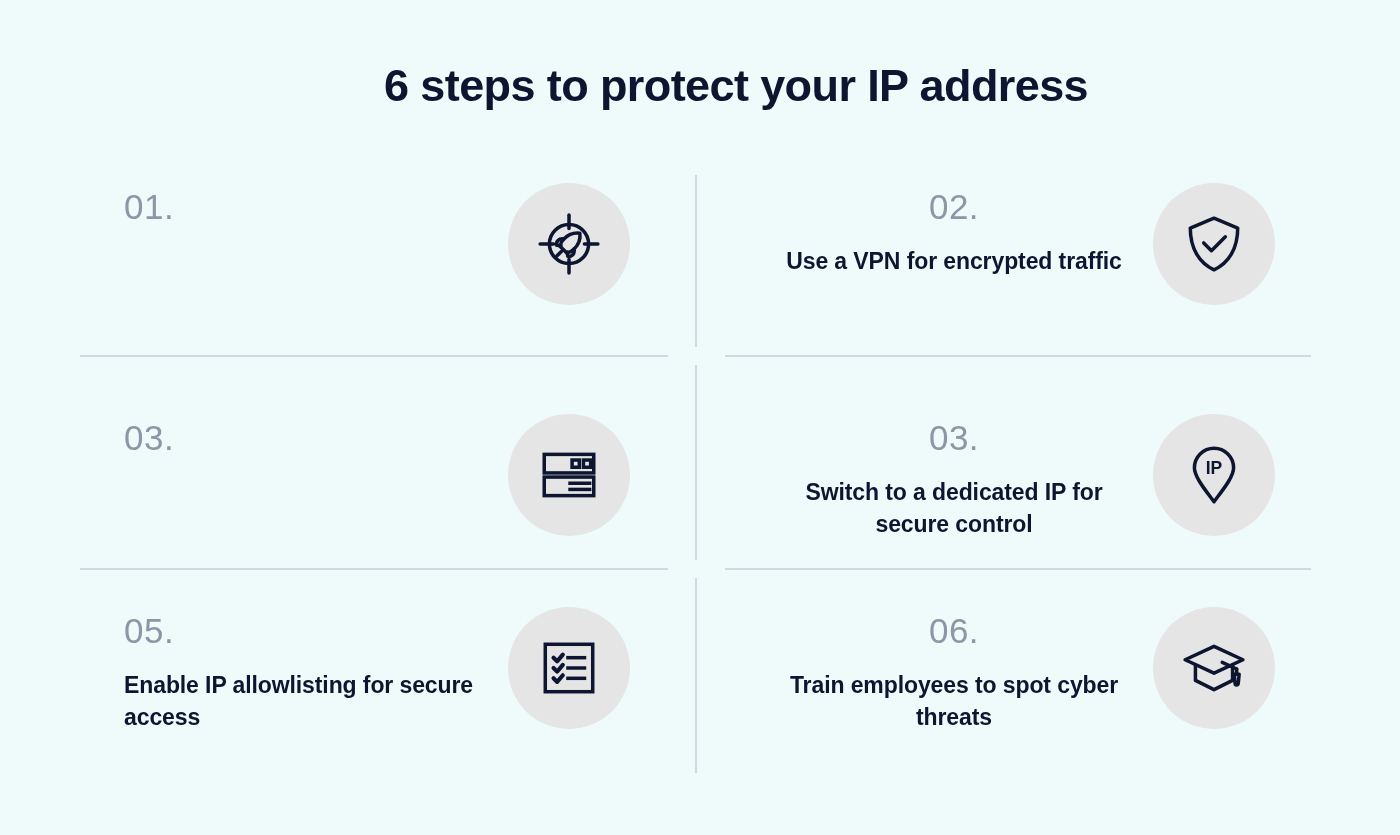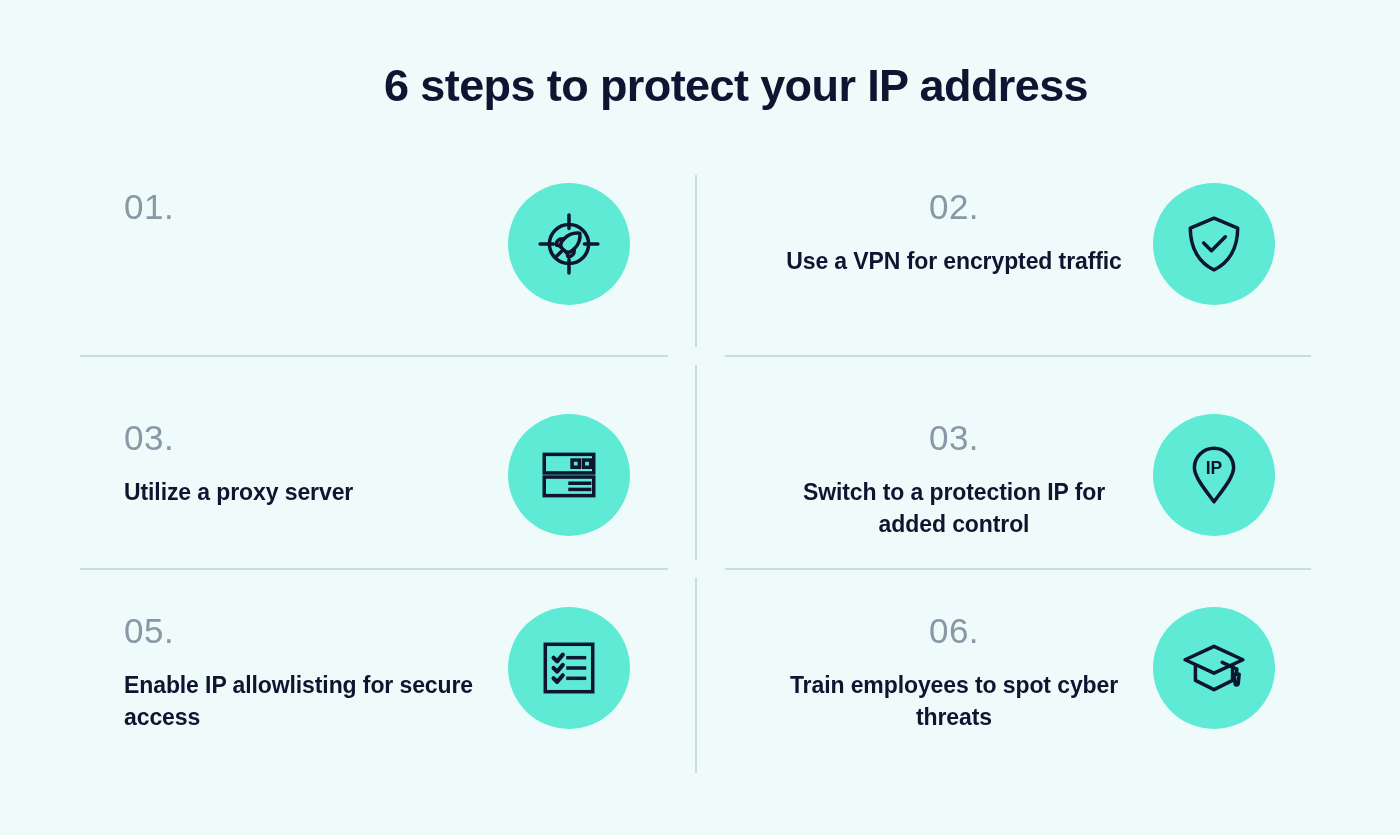--- a/index.html
+++ b/index.html
@@ -90,21 +90,21 @@
   }
 
   
   .icon-badge {
     position: absolute;
     top: 8px;
     left: 428px;
     width: 122px;
     height: 122px;
     border-radius: 50%;
-    background: #5eead4;
+    background: #e5e5e5;
     display: flex;
     align-items: center;
     justify-content: center;
   }
   .icon-badge svg {
     width: 66px;
     height: 66px;
     display: block;
   }
 
@@ -184,40 +184,39 @@
         </div>
       </div>
 
     </div>
 
     <div class="row row-1">
 
       <div class="cell cell-left">
         <div class="cell-text">
           <div class="step-number">03.</div>
-          <div class="step-label">Utilize a proxy server</div>
         </div>
         <div class="icon-badge">
           <span>
             <svg viewBox="0 0 64 64" fill="none" stroke="#0d1530" stroke-width="3.4" stroke-linecap="square" stroke-linejoin="miter">
               <rect x="8" y="12" width="48" height="18"></rect>
               <rect x="8" y="34" width="48" height="18"></rect>
               <rect x="35" y="17.5" width="7" height="7"></rect>
               <rect x="46" y="17.5" width="7" height="7"></rect>
               <line x1="33" y1="40" x2="52" y2="40"></line>
               <line x1="33" y1="46" x2="52" y2="46"></line>
             </svg>
           </span>
         </div>
       </div>
 
       <div class="cell cell-right">
         <div class="cell-text">
           <div class="step-number">03.</div>
-          <div class="step-label">Switch to a protection IP for added control</div>
+          <div class="step-label">Switch to a dedicated IP for secure control</div>
         </div>
         <div class="icon-badge">
           <span>
             <svg viewBox="0 0 64 64" fill="none" stroke="#0d1530" stroke-width="3.4" stroke-linecap="round" stroke-linejoin="round">
               <path d="M32 6 C21.5 6 13 14.5 13 25 C13 34 24 47 32 58 C40 47 51 34 51 25 C51 14.5 42.5 6 32 6 Z"></path>
               <text x="32" y="31" font-family="'Liberation Sans', sans-serif" font-size="17" font-weight="bold" fill="#0d1530" stroke="none" text-anchor="middle">IP</text>
             </svg>
           </span>
         </div>
       </div>

